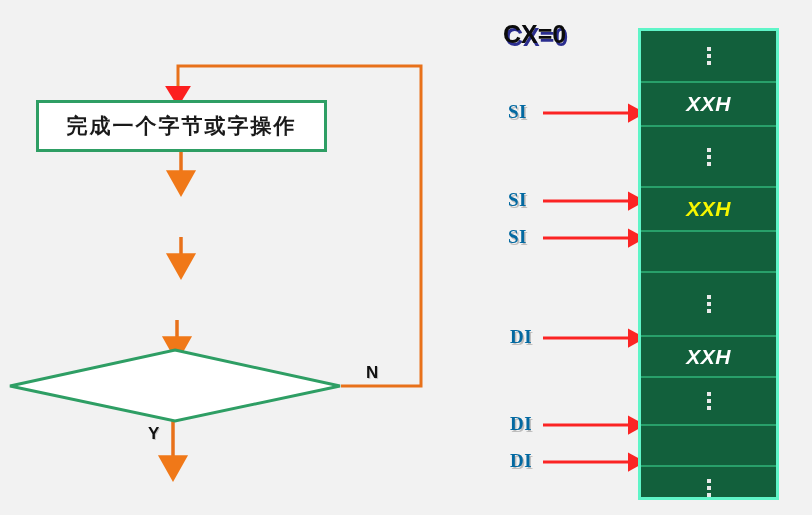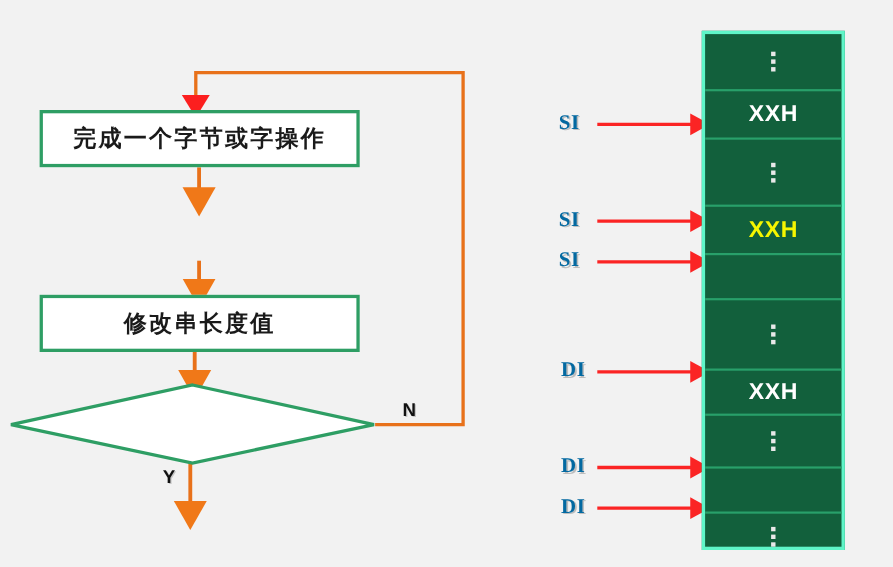--- a/index.html
+++ b/index.html
@@ -192,30 +192,28 @@
     <g>
       <line x1="543" y1="462" x2="632" y2="462" stroke="#fb2424" stroke-width="3" marker-end="url(#ah-ptr)"></line>
     </g>
   </svg>
 
   <div class="flow-box" style="left:36px; top:100px; width:291px; height:52px;">
     <span class="cn">完成一个字节或字操作</span>
   </div>
 
 
-  <div class="flow-box" style="left:36px; top:268px; width:291px; height:52px;">
-    <span class="cn">修改串长度值</span>
-  </div>
 
 
   <div class="edge-label" style="left:366px; top:363px;">N</div>
   <div class="edge-label" style="left:148px; top:424px;">Y</div>
 
-
-  <div id="mem-block" style="left:638px; top:28px; width:130px; height:472px;">
+  <div id="cx-label" style="left:503px; top:20px;">CX=0</div>
+
+  <div id="mem-block" style="left:638px; top:28px; width:141px; height:472px;font-style:italic;">
 
     <div class="mem-row" style="height:52px;">
       <span class="dots">
           <i></i>
           <i></i>
           <i></i>
         </span>
     </div>
 
     <div class="mem-row" style="height:44px;">

